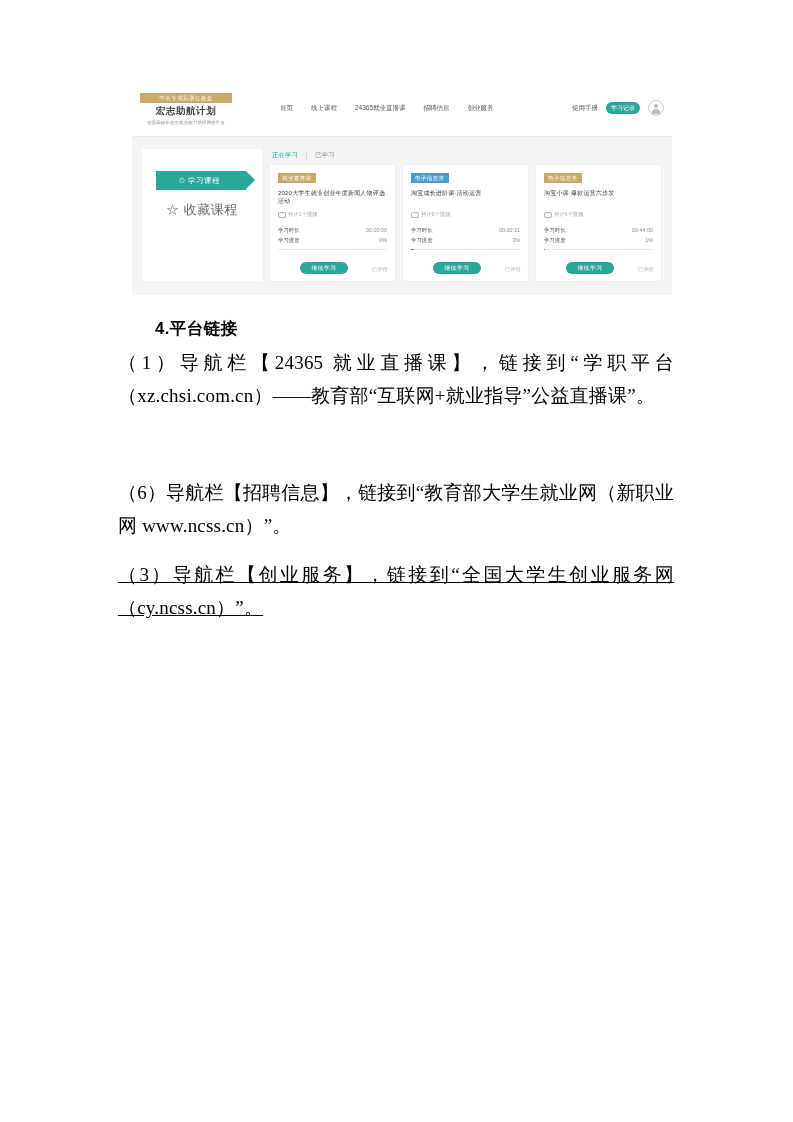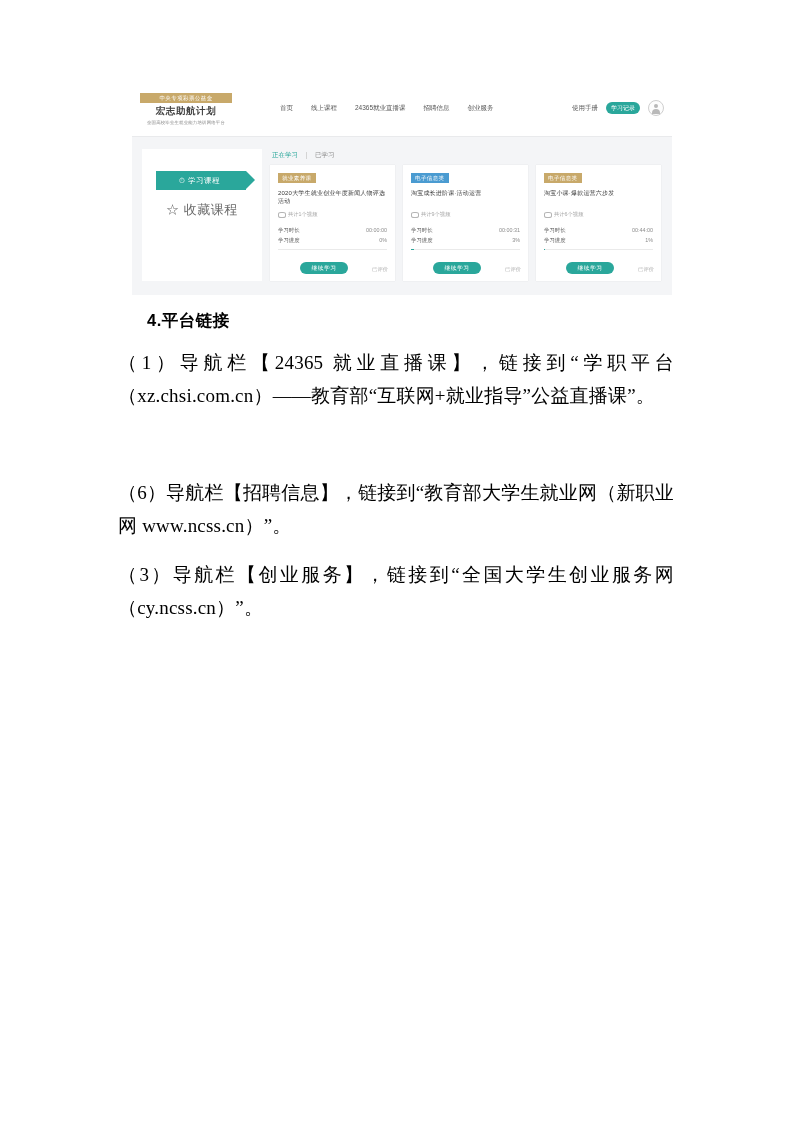--- a/index.html
+++ b/index.html
@@ -292,41 +292,41 @@
   }
 
   
   .doc {
     position: absolute;
     left: 0;
     top: 300px;
     width: 793px;
   }
   h4.heading {
-    margin: 0;
+    margin: 8px;
     position: absolute;
     left: 147px;
     top: 10px;
     font-size: 16.5px;
     font-weight: bold;
     font-family: "Liberation Sans", sans-serif;
     letter-spacing: .5px;
   }
   .para {
     position: absolute;
     left: 118px;
     width: 556px;
     font-size: 19px;
     line-height: 33px;
     text-align: justify;
     letter-spacing: .2px;
   }
   .p1 { top: 46px; }
   .p2 { top: 176px; }
-  .p3 { top: 258px; }
+  .p3 { top: 258px; text-decoration: underline; }
 </style>
 </head>
 <body>
 
 <div class="page">
 
   <div class="shot">
 
     <div class="shot-header">
 

